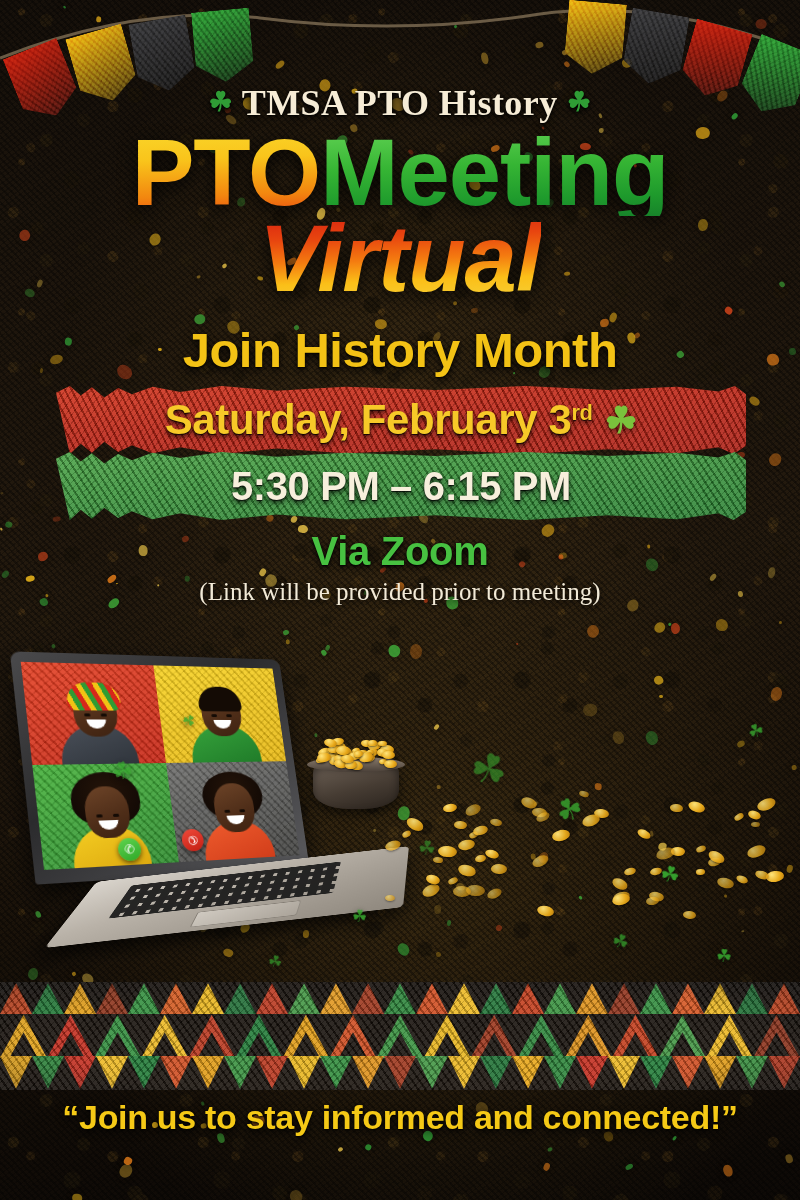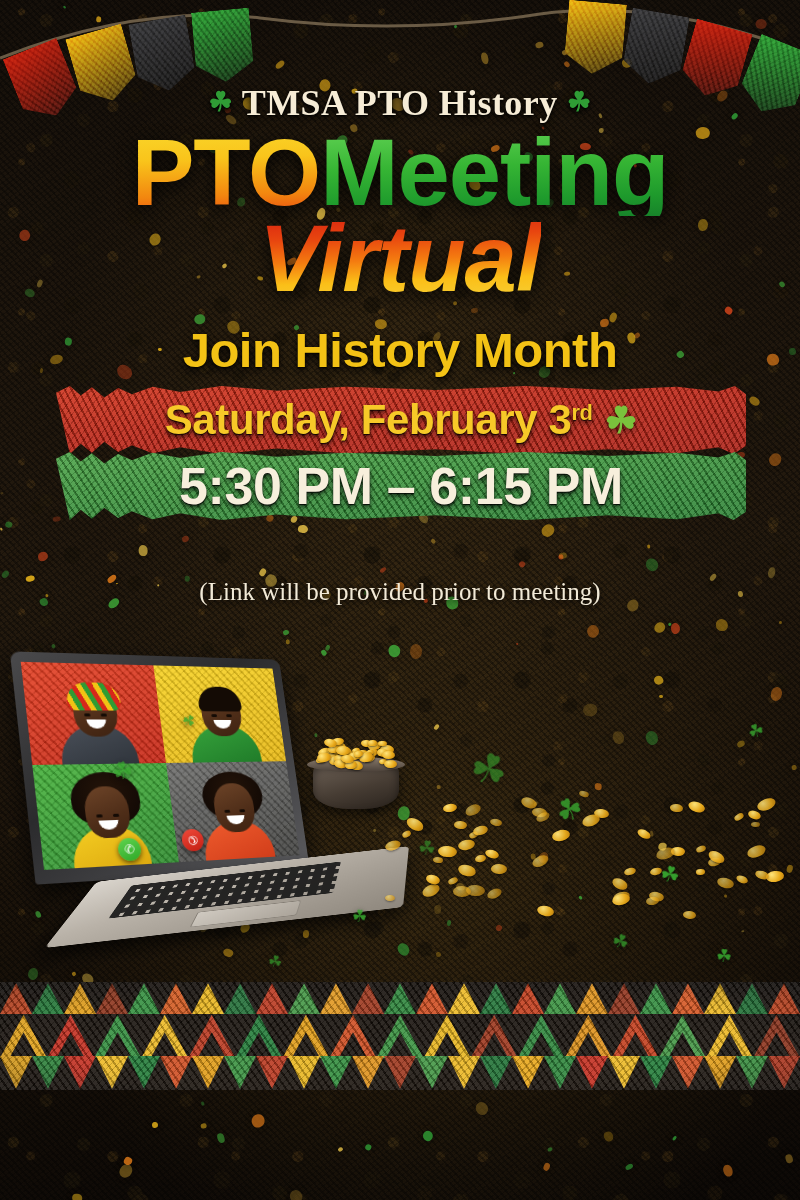--- a/index.html
+++ b/index.html
@@ -124,21 +124,21 @@
       repeating-linear-gradient(57deg, rgba(0,0,0,.25) 0 2px, rgba(255,255,255,.1) 2px 6px),
       repeating-linear-gradient(-44deg, rgba(0,0,0,.17) 0 1px, rgba(255,255,255,.07) 1px 5px),
       linear-gradient(176deg,#3f9c3a 0%,#2f8c30 45%,#1f7a28 100%);
   }
   .bnTxt{
     position:absolute; inset:0; display:flex; align-items:center; justify-content:center;
     gap:12px; font-weight:bold; letter-spacing:-.4px;
   }
   .dateTxt{ font-size:42px; color:#f7c928; text-shadow:0 3px 5px rgba(0,0,0,.75), 0 1px 1px rgba(0,0,0,.8); }
   .dateTxt sup{ font-size:.52em; vertical-align:.62em; }
-  .timeTxt{ font-size:52px; color:#f7efdc; text-shadow:0 3px 5px rgba(0,0,0,.75), 0 1px 1px rgba(0,0,0,.8); }
+  .timeTxt{ font-size:40px; color:#f7efdc; text-shadow:0 3px 5px rgba(0,0,0,.75), 0 1px 1px rgba(0,0,0,.8); }
   .bnClv{ font-size:37px; filter:drop-shadow(0 2px 3px rgba(0,0,0,.6)); }
 
   .viaZoom{
     position:absolute; top:529px; left:0; width:800px; text-align:center;
     font-weight:bold; font-size:40px; color:#47c141; letter-spacing:-.3px;
     text-shadow:0 3px 7px rgba(0,0,0,.9), 0 1px 2px rgba(0,0,0,.9);
   }
   .linkNote{
     position:absolute; top:578px; left:0; width:800px; text-align:center;
     font-family:"Liberation Serif", serif; font-size:25px; color:#f2ead7;
@@ -528,20 +528,21 @@
     </div>
   </div>
 
   <div class="banner bnGrn">
     <div class="bnFill"></div>
     <div class="bnTxt">
       <span class="timeTxt">5:30 PM – 6:15 PM</span>
     </div>
   </div>
 
+  <div class="viaZoom">Via Zoom</div>
   <div class="linkNote">(Link will be provided prior to meeting)</div>
 
   <div class="laptop">
     <div class="lidOuter">
       <div class="screen">
 
         <div class="cam c1">
           <div class="person">
             <div class="torso" style="background:linear-gradient(160deg,#4a5059,#2e333a)"></div>
             <div class="head"></div>
@@ -791,14 +792,15 @@
         <div class="triD" style="background: rgb(194, 41, 26);"></div>
         <div class="triD" style="background: rgb(237, 184, 32);"></div>
         <div class="triD" style="background: rgb(31, 122, 53);"></div>
         <div class="triD" style="background: rgb(207, 74, 28);"></div>
         <div class="triD" style="background: rgb(224, 154, 18);"></div>
         <div class="triD" style="background: rgb(54, 144, 60);"></div>
         <div class="triD" style="background: rgb(184, 52, 26);"></div>
       </div>
   </div>
 
+  <div class="tagline">“Join us to stay informed and connected!”</div>
 
 </div>
 
 </body></html>

